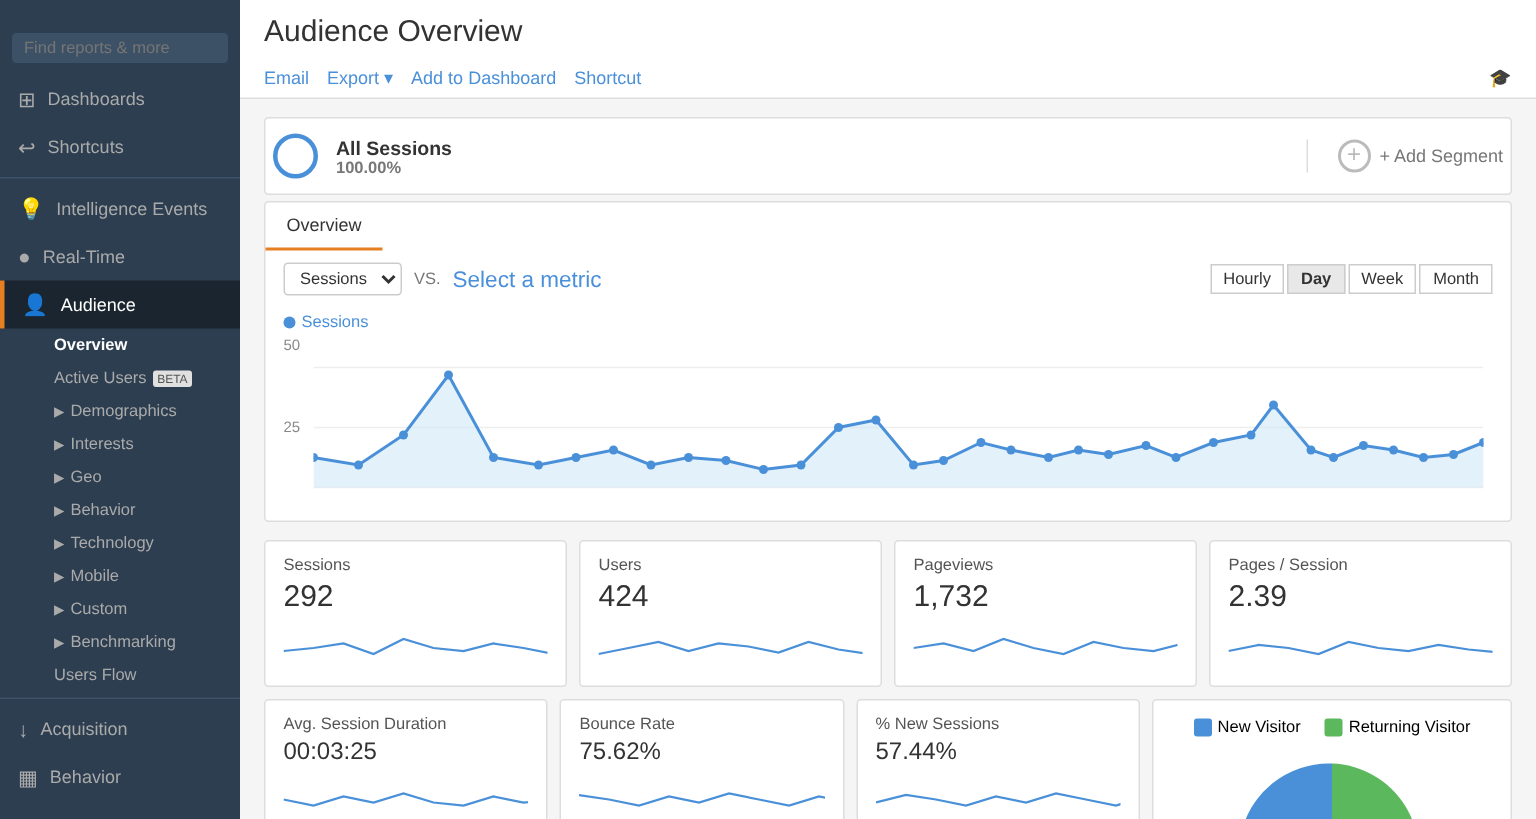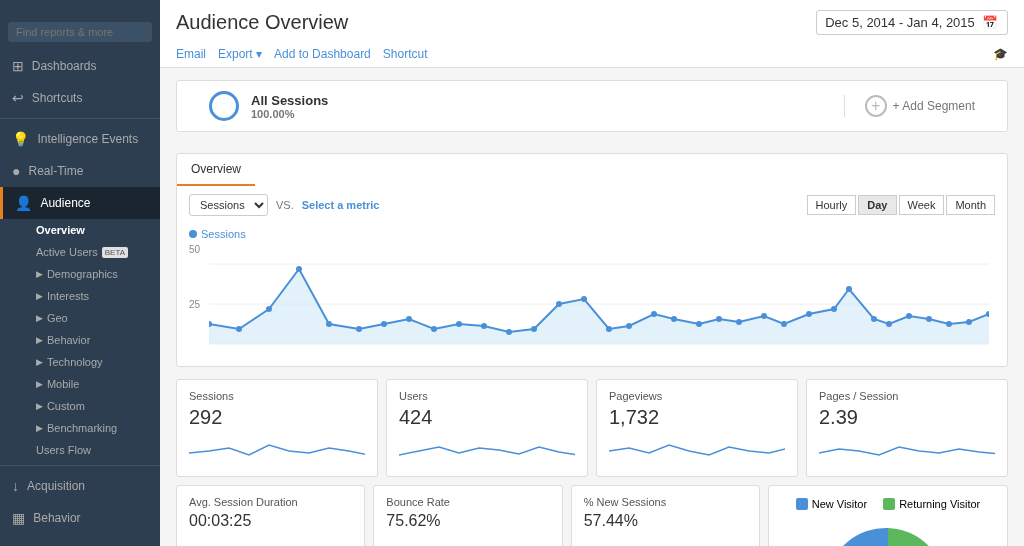--- a/index.html
+++ b/index.html
@@ -89,22 +89,22 @@
 
     .content-area { padding: 12px 16px; }
 
     
     .segment-bar {
       background: #fff;
       border: 1px solid #ddd;
       border-radius: 3px;
       display: flex;
       align-items: center;
-      padding: 10px 32px;
-      margin-bottom: 21px;
+      padding: 10px 5px;
+      margin-bottom: 4px;
     }
     .segment-circle {
       width: 30px; height: 30px;
       border-radius: 50%;
       border: 3px solid #4a90d9;
       margin-right: 12px;
       display: flex; align-items: center; justify-content: center;
       font-size: 10px; color: #4a90d9;
     }
     .segment-info { flex: 1; }
@@ -145,21 +145,21 @@
       padding: 8px 12px;
     }
     .metric-selector {
       display: flex; align-items: center; gap: 8px;
     }
     .metric-dropdown {
       border: 1px solid #ccc; border-radius: 3px; padding: 3px 6px;
       font-size: 11px; background: #fff; color: #333;
     }
     .vs-label { color: #777; font-size: 11px; }
-    .select-metric { color: #4a90d9; font-size: 11px; cursor: pointer; font-weight: bold; }
+    .select-metric { color: #4a90d9; font-size: 15px; cursor: pointer; }
     .time-buttons { display: flex; gap: 2px; }
     .time-btn {
       padding: 3px 8px; font-size: 11px;
       border: 1px solid #ccc; background: #fff; color: #333; cursor: pointer;
     }
     .time-btn.active { background: #e8e8e8; font-weight: bold; }
 
     
     .chart-area { padding: 0 12px 12px; position: relative; }
     .chart-legend { display: flex; align-items: center; gap: 4px; font-size: 11px; color: #4a90d9; padding: 4px 0; }
@@ -296,24 +296,20 @@
   <div class="sidebar-item">
     <span class="icon">▦</span>
     <span>Behavior</span>
   </div>
 </div>
 
 <div id="main">
   <div class="top-bar">
     <div class="top-bar-header">
       <h1 class="page-title">Audience Overview</h1>
-      <div class="date-range">
-        <span>Dec 5, 2014 - Jan 4, 2015</span>
-        <span class="cal-icon">📅</span>
-      </div>
     </div>
     <div class="action-bar">
       <span>Email</span>
       <span>Export ▾</span>
       <span>Add to Dashboard</span>
       <span>Shortcut</span>
       <span style="margin-left:auto;color:#555;">🎓</span>
     </div>
   </div>
 

